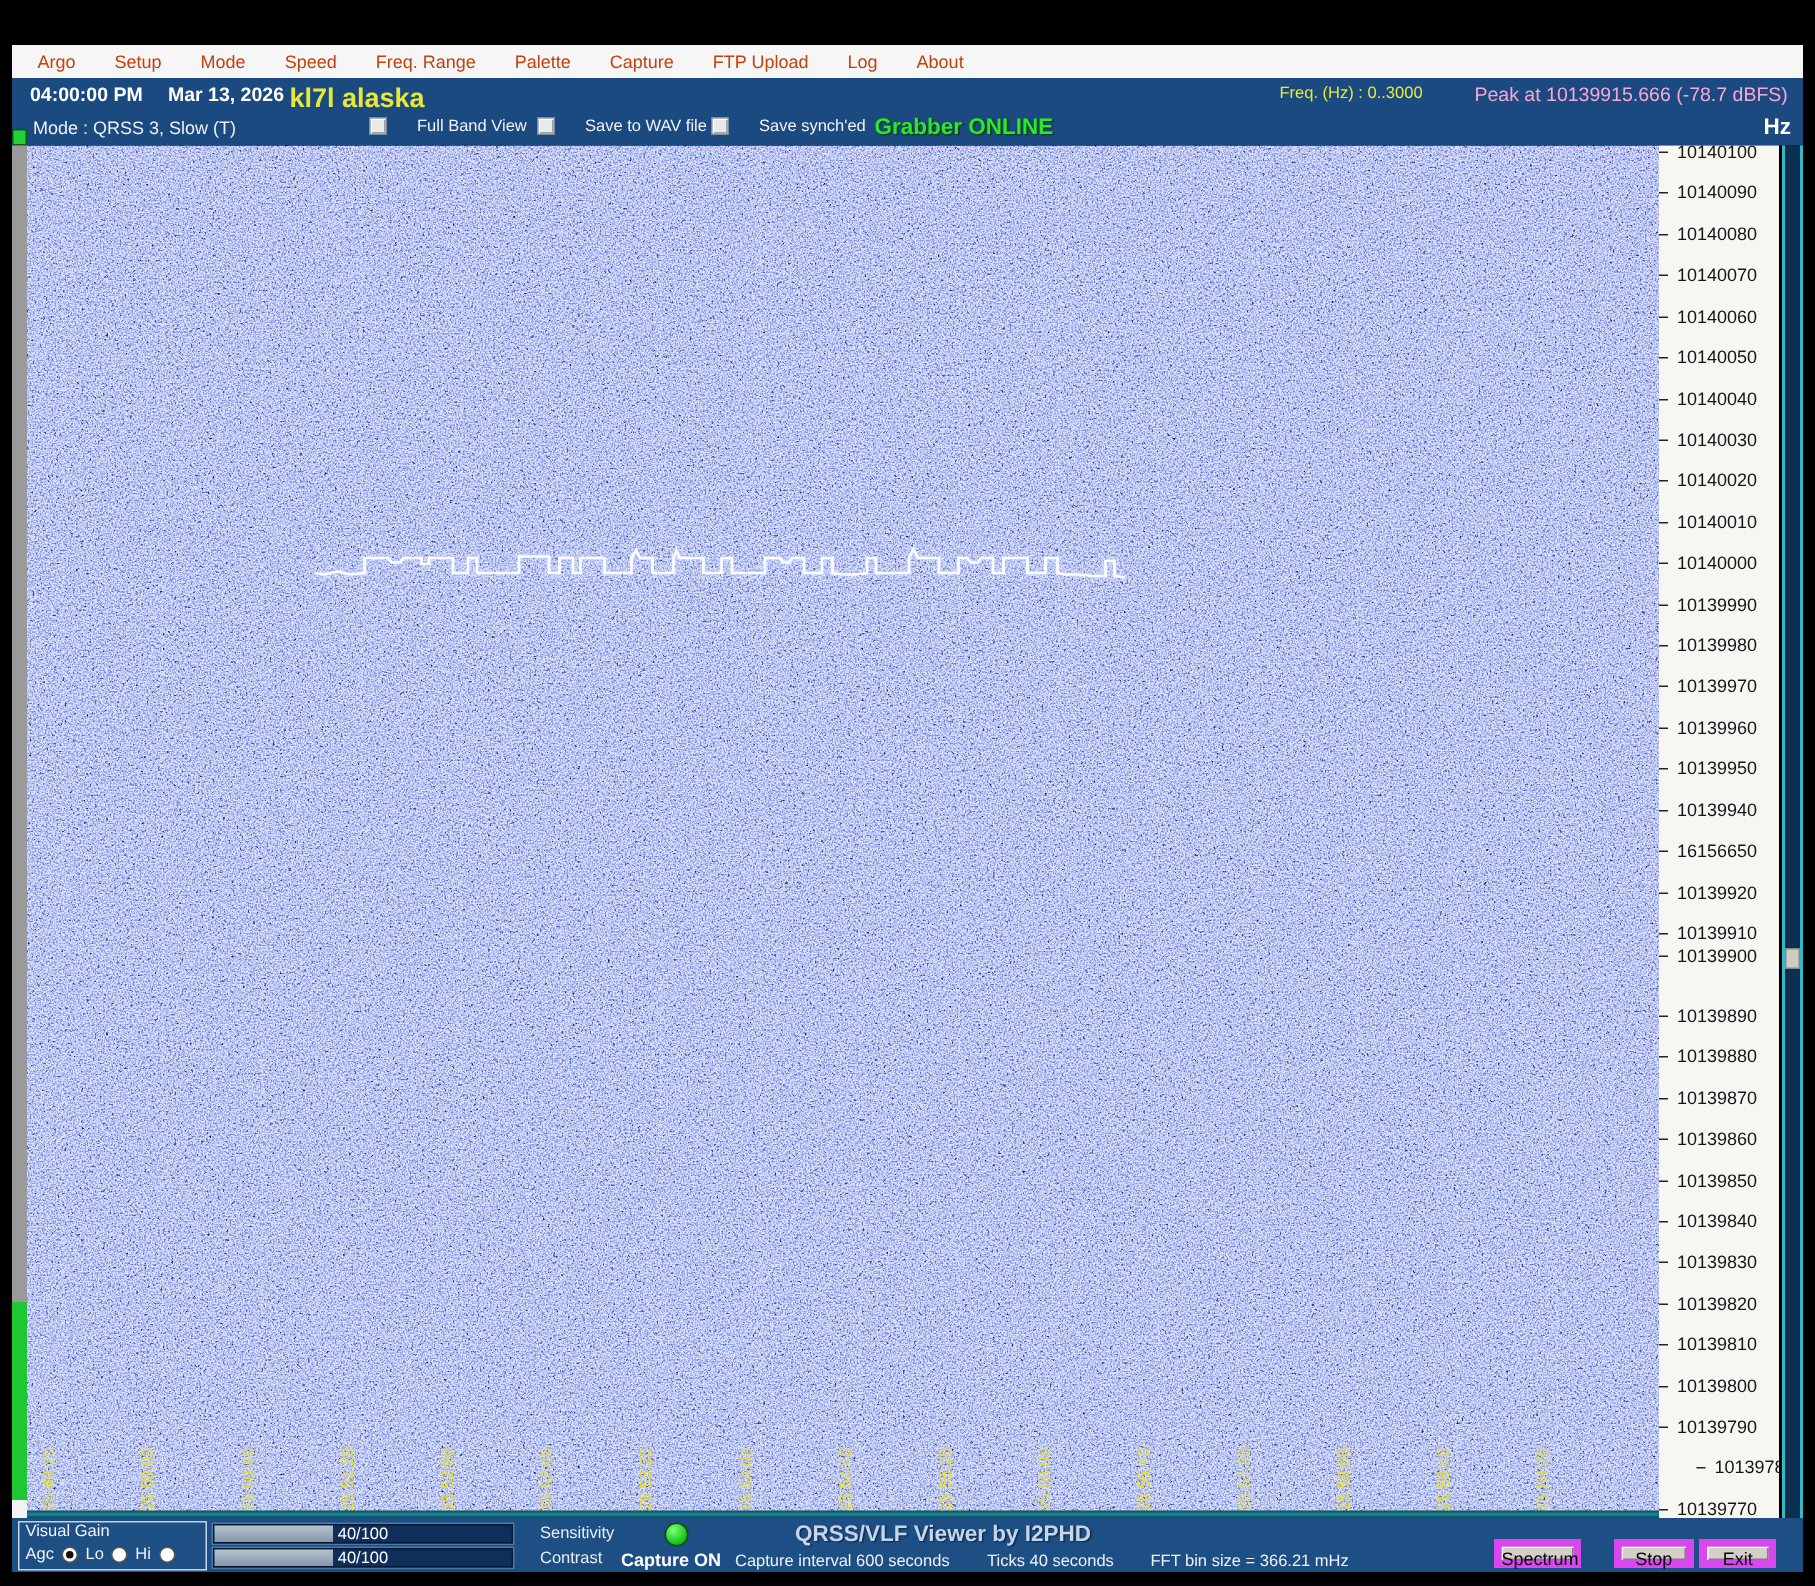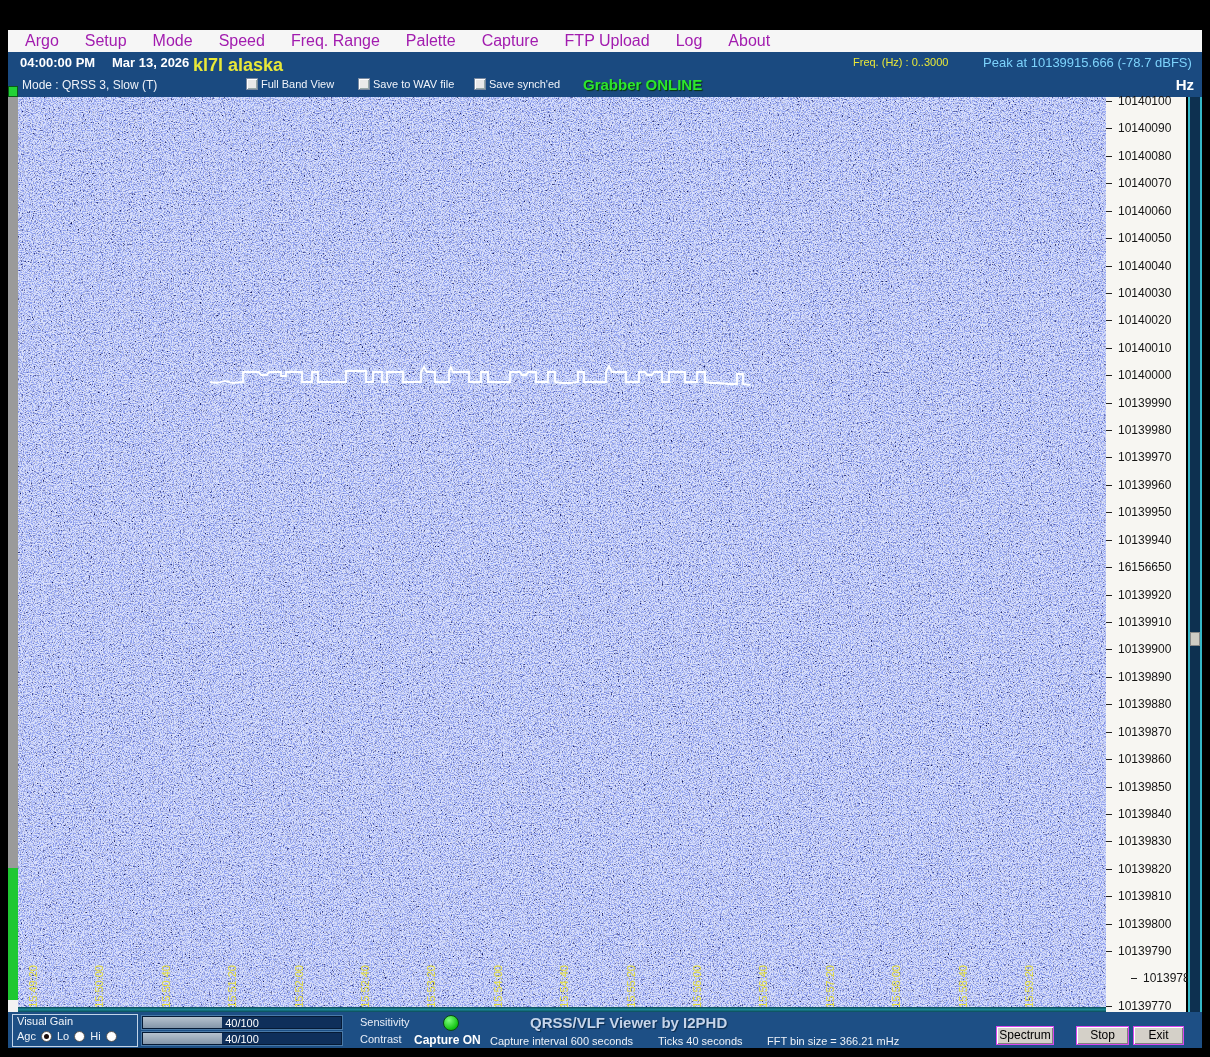--- a/index.html
+++ b/index.html
@@ -3,34 +3,34 @@
 <meta charset="utf-8">
 <style>
   html,body{margin:0;padding:0;background:#000;}
   body{width:1210px;height:1057px;position:relative;overflow:hidden;
        font-family:"Liberation Sans",sans-serif;}
   #app{position:absolute;inset:0;}
 
   
   #menubar{position:absolute;left:8px;top:30px;width:1194px;height:22px;
     background:#f6f6f6;display:flex;align-items:center;padding-left:4px;box-sizing:border-box;}
-  .menu-item{padding:0 13px;font-size:16px;color:#a21caf;line-height:22px;cursor:default;}
+  .menu-item{padding:0 13px;font-size:12px;color:#c2410c;line-height:22px;cursor:default;}
 
   
   #statusbar{position:absolute;left:8px;top:52px;width:1194px;height:22px;background:#1a4a80;}
   #statusbar .time{position:absolute;left:12px;top:3px;font-size:13px;font-weight:bold;color:#fff;}
   #statusbar .date{position:absolute;left:104px;top:3px;font-size:13px;font-weight:bold;color:#fff;}
   #statusbar .callsign{position:absolute;left:185px;top:3px;font-size:18px;font-weight:bold;color:#e8e838;}
   #statusbar .freq-readout{position:absolute;left:845px;top:4px;font-size:11px;color:#e8e838;}
-  #statusbar .peak{position:absolute;left:975px;top:3px;font-size:13px;color:#7dd3fc;}
+  #statusbar .peak{position:absolute;left:975px;top:3px;font-size:13px;color:#f9a8d4;}
 
   
   #modebar{position:absolute;left:8px;top:74px;width:1194px;height:23px;background:#1a4a80;}
   #modebar .mode-label{position:absolute;left:14px;top:4px;font-size:12px;color:#eef2f8;}
-  .chk{position:absolute;top:4px;display:flex;align-items:center;gap:3px;}
+  .chk{position:absolute;top:4px;display:flex;align-items:center;gap:20px;}
   .chk .box{width:12px;height:12px;background:#e9e9e9;border:1px solid #7a8aa0;
     box-shadow:inset 1px 1px 0 #fff, inset -1px -1px 0 #9aa;box-sizing:border-box;}
   .chk .lbl{font-size:11px;color:#f0f4fa;}
   #grabber{position:absolute;left:575px;top:2px;font-size:15px;font-weight:bold;color:#2de62d;
     text-shadow:1px 1px 1px #06350a;}
   #hz-label{position:absolute;left:1126px;top:2px;font-size:15px;font-weight:bold;color:#fff;width:60px;text-align:right;}
 
   
   #left-strip{position:absolute;left:8px;top:97px;width:10px;height:915px;background:#9a9a9a;}
   #left-strip .green{position:absolute;left:0;top:771px;width:10px;height:132px;background:#1fc832;}
@@ -78,21 +78,21 @@
   #led{position:absolute;left:435px;top:3px;width:14px;height:14px;border-radius:50%;
     background:radial-gradient(circle at 35% 30%,#7dff7d,#12c212 70%,#0a8a0a);border:1px solid #0a4a12;}
   #capture-status{position:absolute;left:406px;top:21px;font-size:12px;font-weight:bold;color:#fff;}
   #app-title{position:absolute;left:522px;top:2px;font-size:15px;font-weight:bold;color:#c6d5ea;
     text-shadow:1px 1px 1px #0c2a4a;}
   #cap-interval{position:absolute;left:482px;top:23px;font-size:11px;color:#eef2f8;}
   #ticks-label{position:absolute;left:650px;top:23px;font-size:11px;color:#eef2f8;}
   #fft-label{position:absolute;left:759px;top:23px;font-size:11px;color:#eef2f8;}
   .win-btn{position:absolute;top:14px;height:19px;background:#d4d0c8;color:#000;font-size:12px;
     font-family:"Liberation Sans",sans-serif;text-align:center;line-height:17px;
-    border:1px solid #d946ef;box-shadow:inset 1px 1px 0 #fff, inset -1px -1px 0 #808080;box-sizing:border-box;cursor:default;}
+    border:5px solid #d946ef;box-shadow:inset 1px 1px 0 #fff, inset -1px -1px 0 #808080;box-sizing:border-box;cursor:default;}
 </style>
 </head>
 <body>
 
 <div id="app">
 
   <div id="menubar">
       <div class="menu-item">Argo</div>
       <div class="menu-item">Setup</div>
       <div class="menu-item">Mode</div>
@@ -269,21 +269,21 @@
         <span class="txt">16156650</span>
       </div>
       <div class="freq-label" style="top: 491px;">
         <span class="tick"></span>
         <span class="txt">10139920</span>
       </div>
       <div class="freq-label" style="top: 518px;">
         <span class="tick"></span>
         <span class="txt">10139910</span>
       </div>
-      <div class="freq-label" style="top: 545px; text-align: center;">
+      <div class="freq-label" style="top: 533px; text-align: center;">
         <span class="tick"></span>
         <span class="txt">10139900</span>
       </div>
       <div class="freq-label" style="top: 573px;">
         <span class="tick"></span>
         <span class="txt">10139890</span>
       </div>
       <div class="freq-label" style="top: 600px;">
         <span class="tick"></span>
         <span class="txt">10139880</span>

